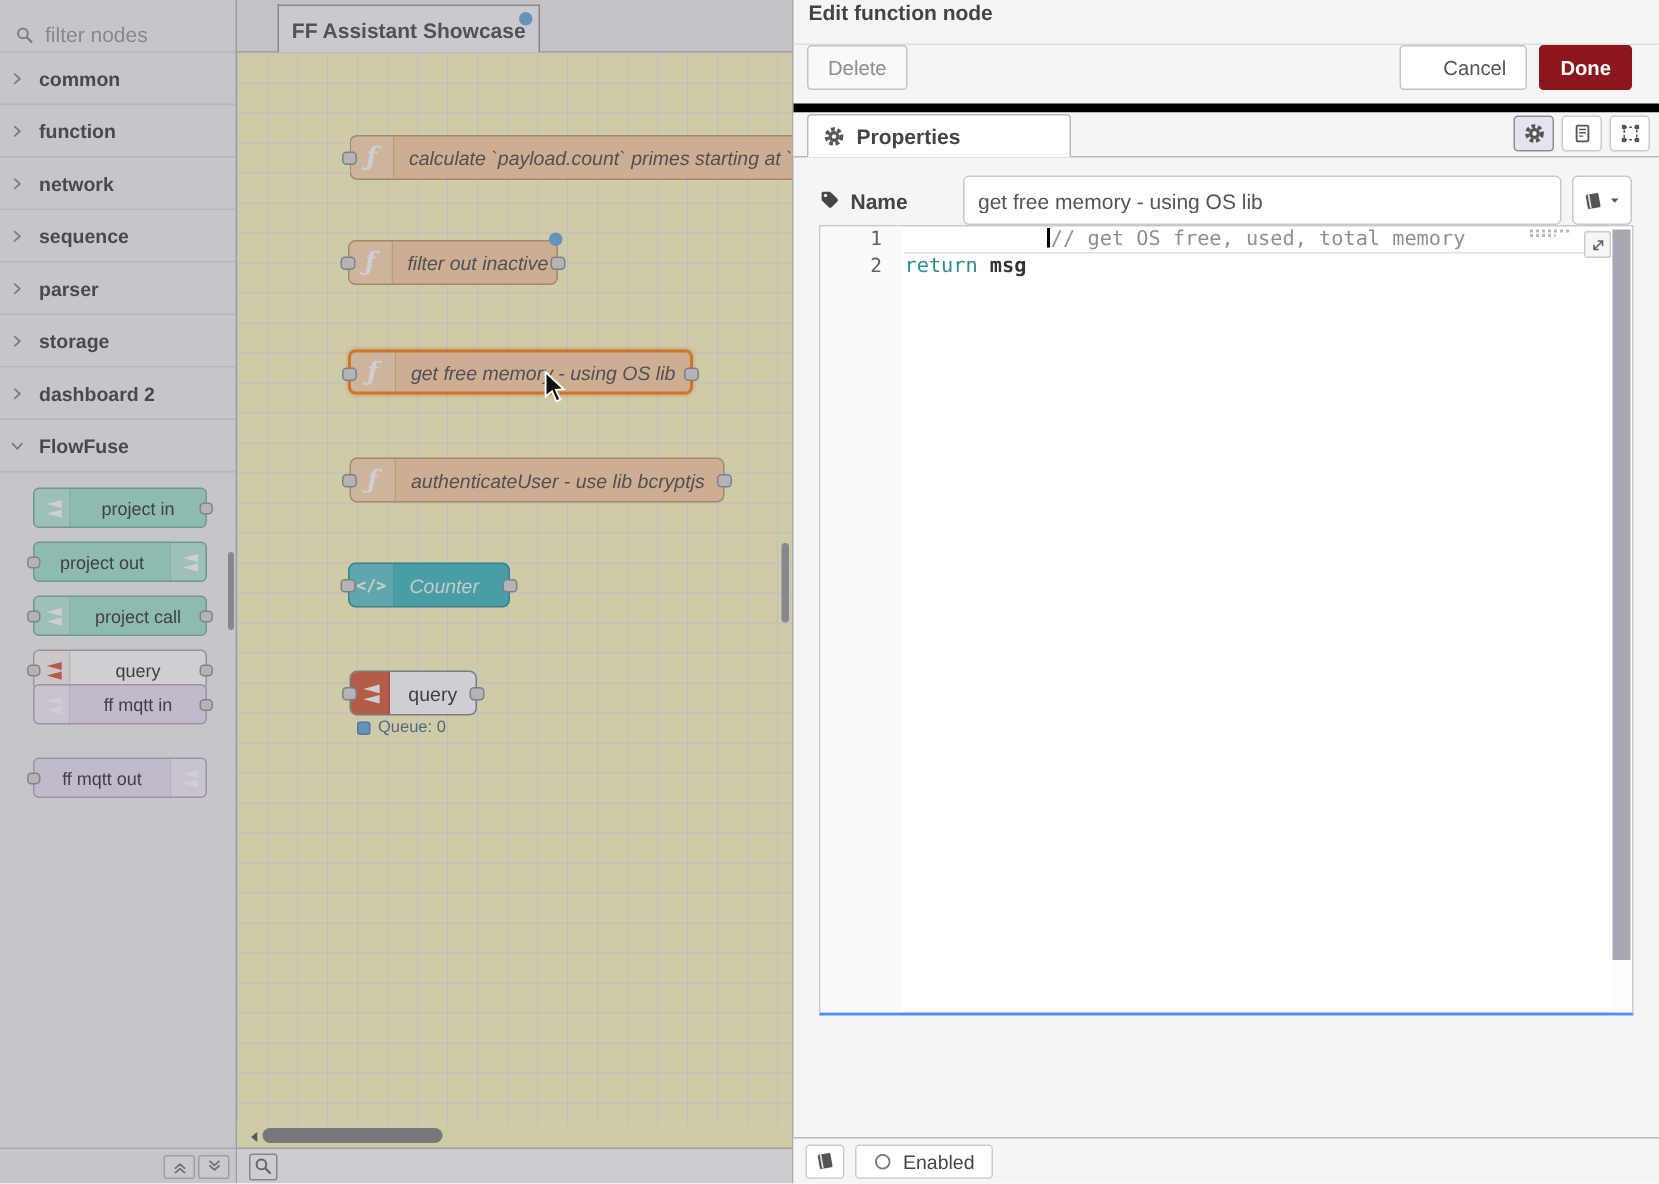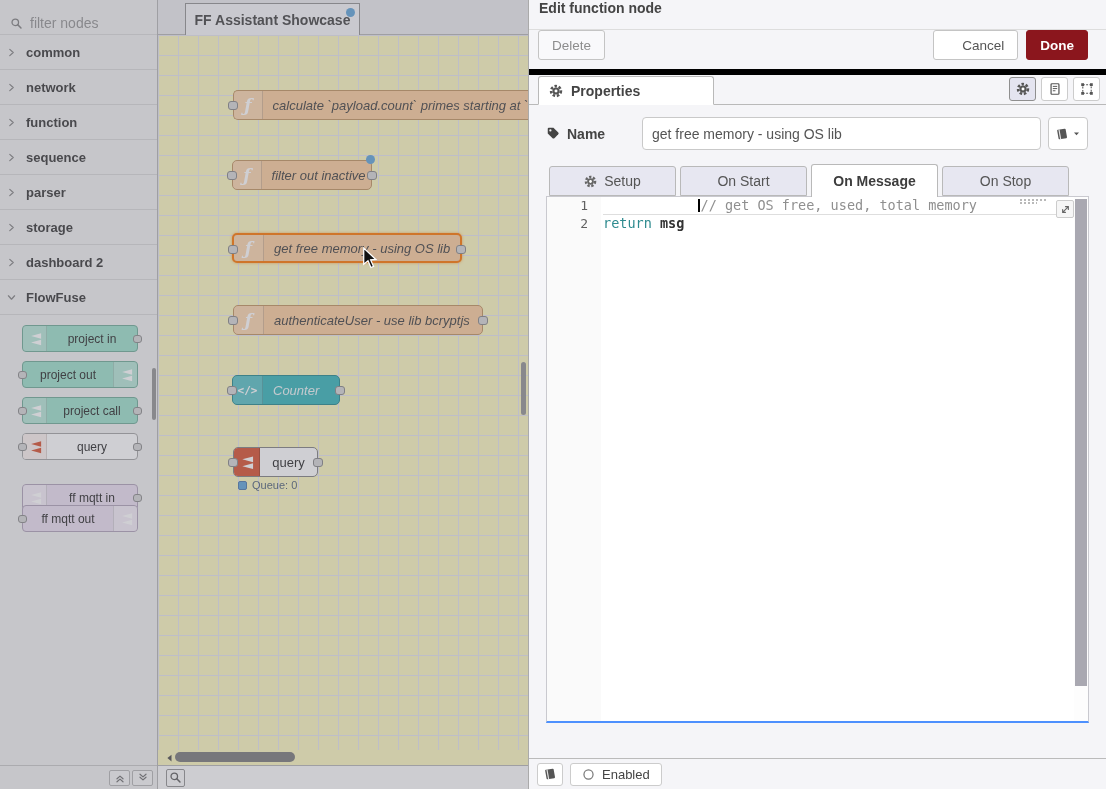--- a/index.html
+++ b/index.html
@@ -194,29 +194,29 @@
           </svg>
         </span>
       <span class="cat-lbl">common</span>
     </div>
     <div class="pal-cat">
       <span class="chev">
           <svg width="11" height="11" viewBox="0 0 16 16">
             <use href="#i-chev-r"></use>
           </svg>
         </span>
+      <span class="cat-lbl">function</span>
+    </div>
+    <div class="pal-cat">
+      <span class="chev">
+          <svg width="11" height="11" viewBox="0 0 16 16">
+            <use href="#i-chev-r"></use>
+          </svg>
+        </span>
       <span class="cat-lbl">network</span>
-    </div>
-    <div class="pal-cat">
-      <span class="chev">
-          <svg width="11" height="11" viewBox="0 0 16 16">
-            <use href="#i-chev-r"></use>
-          </svg>
-        </span>
-      <span class="cat-lbl">function</span>
     </div>
     <div class="pal-cat">
       <span class="chev">
           <svg width="11" height="11" viewBox="0 0 16 16">
             <use href="#i-chev-r"></use>
           </svg>
         </span>
       <span class="cat-lbl">sequence</span>
     </div>
     <div class="pal-cat">
@@ -283,21 +283,21 @@
     <div class="pal-node pal-query" style="top:433px">
       <span class="pn-icon left">
           <svg width="14" height="14" viewBox="0 0 16 16">
             <use href="#i-ff"></use>
           </svg>
         </span>
       <span class="pn-lbl">query</span>
       <span class="pport l"></span>
       <span class="pport r"></span>
     </div>
-    <div class="pal-node pal-mqtt" style="top:484px">
+    <div class="pal-node pal-mqtt" style="top:456px">
       <span class="pn-icon left">
           <svg width="14" height="14" viewBox="0 0 16 16">
             <use href="#i-ff"></use>
           </svg>
         </span>
       <span class="pn-lbl">ff mqtt in</span>
       <span class="pport r"></span>
     </div>
     <div class="pal-node pal-mqtt" style="top:505px">
       <span class="pn-lbl">ff mqtt out</span>
@@ -474,39 +474,20 @@
             </svg>
           </span>
         <span>
             <svg width="9" height="9" viewBox="0 0 16 16">
               <use href="#i-caret"></use>
             </svg>
           </span>
       </span>
     </div>
 
-    <div id="func-tabs">
-      <div class="ftab">
-        <span style="color:#666">
-            <svg width="13" height="13" viewBox="0 0 16 16">
-              <use href="#i-gear"></use>
-            </svg>
-          </span>
-        <span>Setup</span>
-      </div>
-      <div class="ftab">
-        <span>On Start</span>
-      </div>
-      <div class="ftab active">
-        <span>On Message</span>
-      </div>
-      <div class="ftab">
-        <span>On Stop</span>
-      </div>
-    </div>
 
     <div id="editor">
       <div id="gutter">
         <div class="lnum">1</div>
         <div class="lnum">2</div>
       </div>
       <div id="code">
         <div class="cline first"><span class="caret-bar"></span><span class="tok-comment">// get OS free, used, total memory</span></div>
         <div class="cline"><span class="tok-keyword">return</span><span class="tok-plain"> msg</span></div>
       </div>

